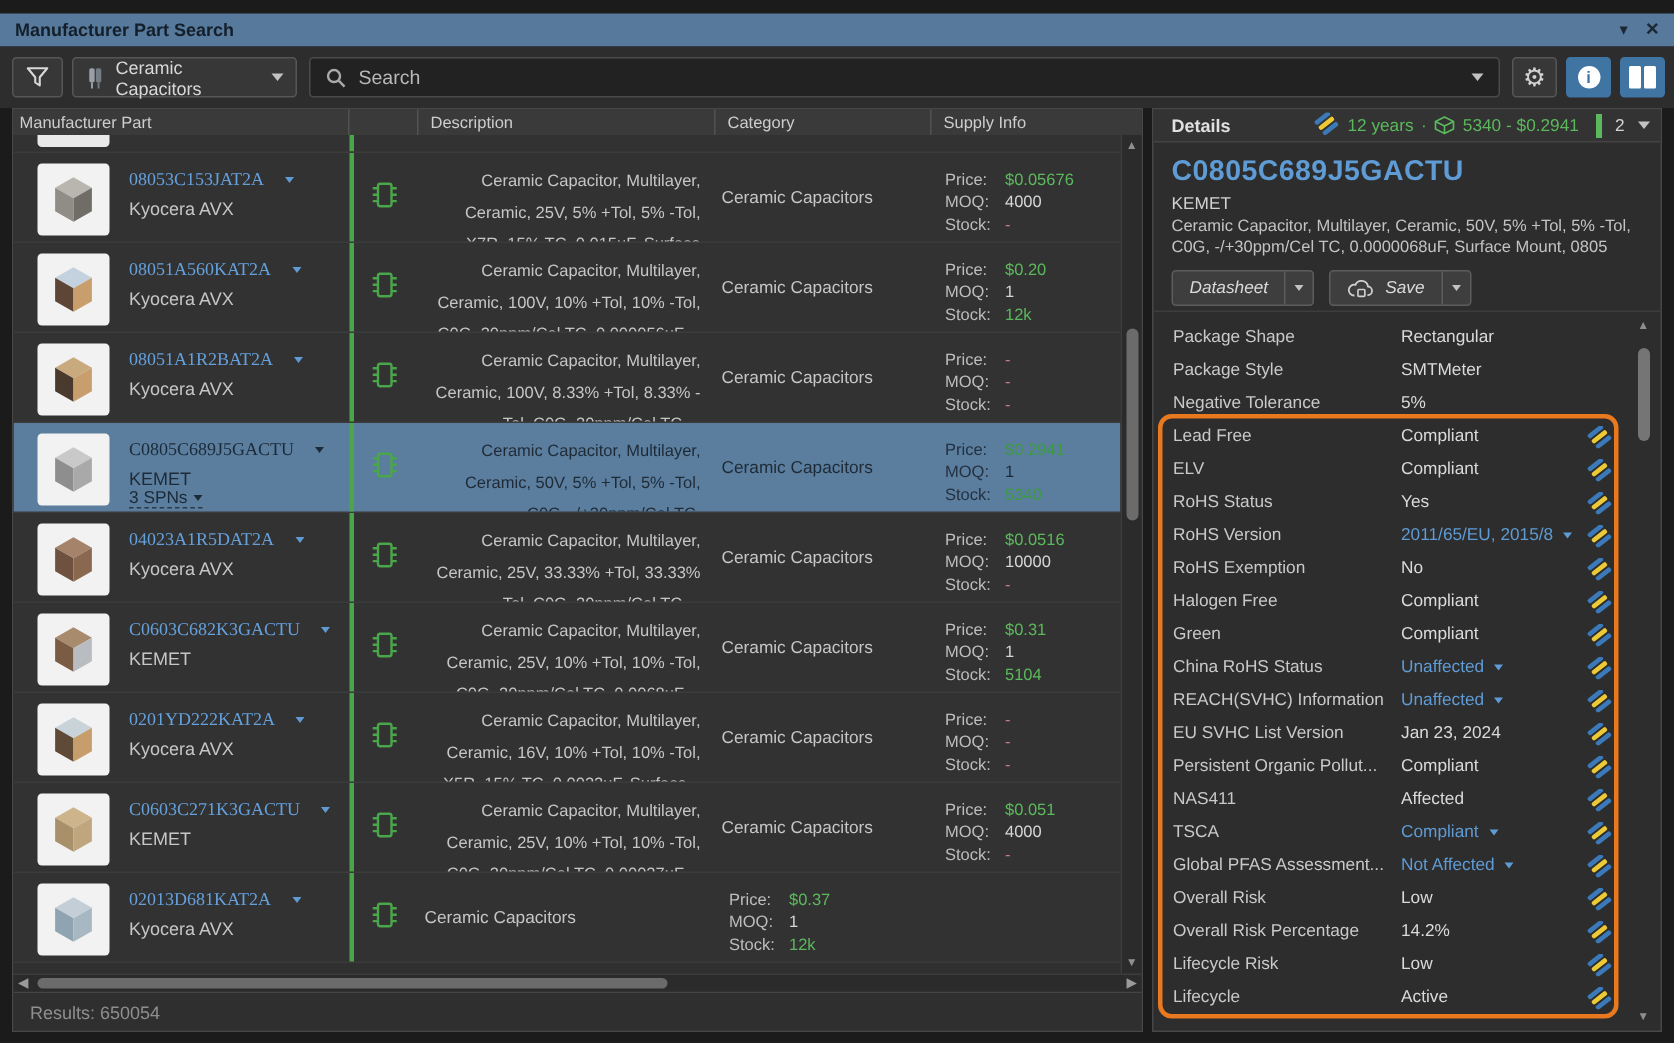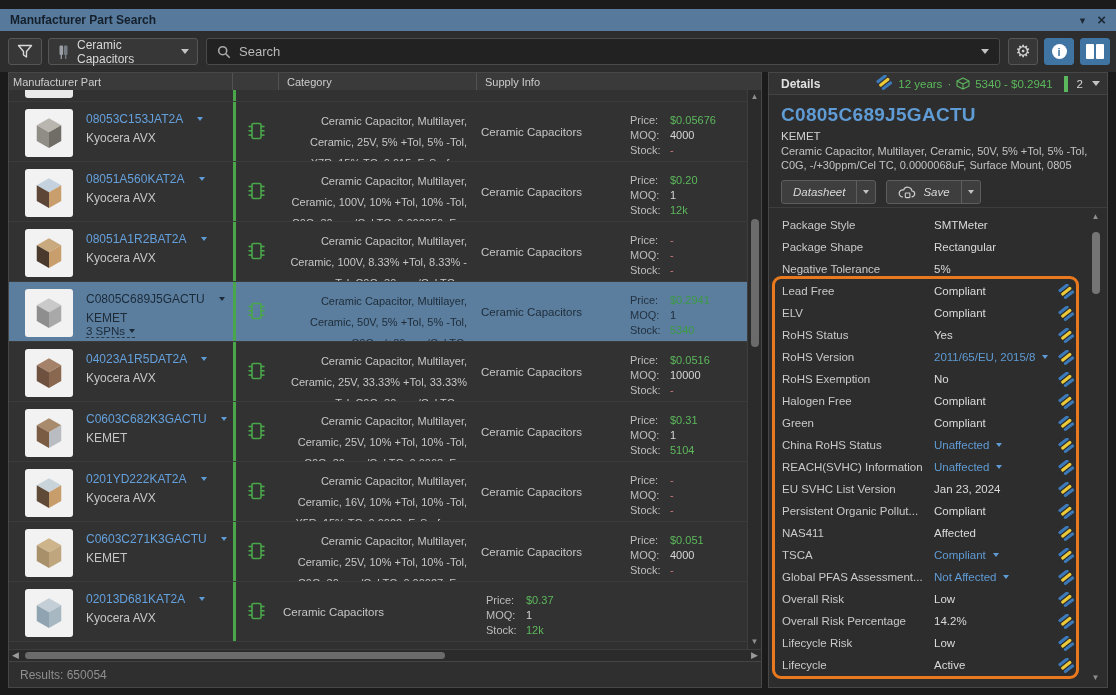--- a/index.html
+++ b/index.html
@@ -59,21 +59,21 @@
     background:#e9e9e9; border-radius:3px; }
   .partial-row .pbar { position:absolute; left:224px; top:0; bottom:0; width:3px; background:#4aa64a; }
 
   .row { height:60px; display:grid; grid-template-columns:224px 46px 198px 144px 1fr;
     border-bottom:1px solid #3b3b3b; background:#323232; font-size:11px; color:#c6c6c6; }
   .row.selected { background:#5b7e9f; color:#1e2b37; }
   .c-part { display:flex; padding:7px 0 0 16px; gap:13px; overflow:hidden; }
   .thumb { width:48px; height:48px; background:#f2f2f2; border-radius:3px; flex:0 0 48px;
     display:flex; align-items:center; justify-content:center; }
   .pt-lines { padding-top:3px; overflow:hidden; }
-  .plink { font-size:12px; color:#64a0dc; white-space:nowrap; cursor:pointer; display:flex; align-items:center; gap:14px; }
+  .plink { font-size:12px; color:#64a0dc; white-space:nowrap; cursor:pointer; display:flex; align-items:center; gap:14px;font-family:Liberation Serif, serif; }
   .row.selected .plink { color:#1b2a38; }
   .pmfr { font-size:12px; margin-top:5px; white-space:nowrap; }
   .pspns { font-size:11.5px; margin-top:0; color:#1b2a38; display:inline-flex; align-items:center; gap:4px;
     border-bottom:1px dashed #27394a; cursor:pointer; }
   .c-icon { position:relative; display:flex; align-items:center; justify-content:center; }
   .gbar { position:absolute; left:0; top:0; bottom:0; width:3px; background:#4aa64a; }
   .c-desc { padding:9px 10px 0 7px; line-height:21px; overflow:hidden;text-align:right; }
   .c-cat { display:flex; align-items:center; padding-left:4px; font-size:11.5px; }
   .c-supply { padding:11px 0 0 9px; line-height:15px; white-space:nowrap; }
   .sl { display:inline-block; width:40px; color:#bdbdbd; }
@@ -179,20 +179,23 @@
 
   <div class="main">
 
     <div class="left-panel">
       <div class="thead">
           <div class="th">
             <span>Manufacturer Part</span>
           </div>
           <div class="th"></div>
           <div class="th">
+            <span>Description</span>
+          </div>
+          <div class="th">
             <span>Category</span>
           </div>
           <div class="th">
             <span>Supply Info</span>
           </div>
         </div>
       <div class="tbody">
         <div class="rows">
           <div class="partial-row">
             <div class="pthumb"></div>
@@ -611,30 +614,30 @@
             <span class="barrow">
                 <span class="tri small"></span>
               </span>
           </div>
         </div>
       </div>
 
       <div class="dprops">
         <div class="prows">
             <div class="prow">
+              <span class="plabel">Package Shape</span>
+              <span class="pval">
+                <span>Rectangular</span>
+              </span>
+              <span class="pico"></span>
+            </div>
+            <div class="prow">
               <span class="plabel">Package Style</span>
               <span class="pval">
                 <span>SMTMeter</span>
-              </span>
-              <span class="pico"></span>
-            </div>
-            <div class="prow">
-              <span class="plabel">Package Shape</span>
-              <span class="pval">
-                <span>Rectangular</span>
               </span>
               <span class="pico"></span>
             </div>
             <div class="prow">
               <span class="plabel">Negative Tolerance</span>
               <span class="pval">
                 <span>5%</span>
               </span>
               <span class="pico"></span>
             </div>

